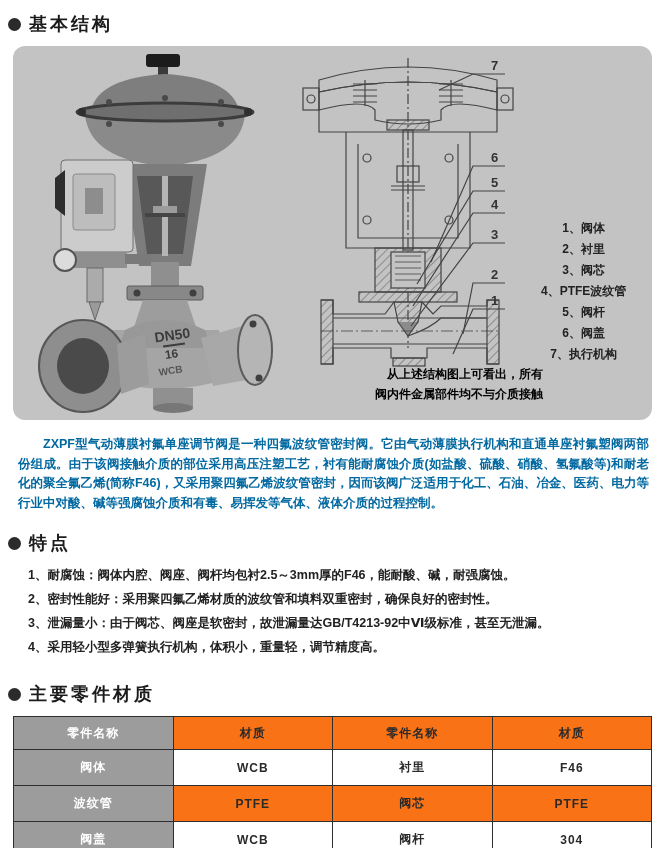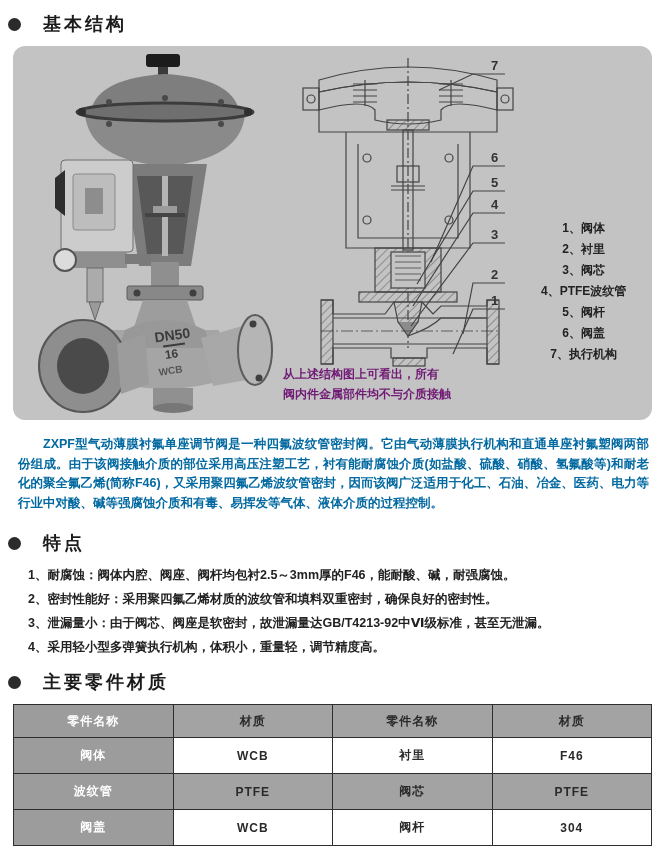--- a/index.html
+++ b/index.html
@@ -7,21 +7,21 @@
   body {
     font-family: "Liberation Sans", "DejaVu Sans", sans-serif;
     color: #1f1f1f;
     position: relative;
     height: 848px;
     overflow: hidden;
   }
   .section-head {
     display: flex;
     align-items: center;
-    gap: 22px;
+    gap: 8px;
     margin: 12px 0 10px 8px;
     font-size: 18px;
     font-weight: 700;
     letter-spacing: 3px;
     color: #1b1b1b;
   }
   .bullet {
     width: 13px; height: 13px;
     background: #2b2b2b;
     border-radius: 50%;
@@ -48,24 +48,24 @@
     color: #222;
     line-height: 21px;
     white-space: nowrap;
     text-align: center;
   }
   .diagram-note {
     position: absolute;
     left: 270px;
     top: 376px;
     width: 260px;
-    text-align: left;
+    text-align: right;
     font-size: 12px;
     font-weight: 700;
-    color: #701a75;
+    color: #000000;
     line-height: 20px;
   }
   
   .description {
     margin: 15px 16px 0 18px;
     font-size: 12.5px;
     font-weight: 600;
     line-height: 19.5px;
     color: #0369a1;
     text-indent: 2em;
@@ -92,21 +92,21 @@
   }
   .materials-table td {
     border: 1.5px solid #2e2e2e;
     height: 36px;
     text-align: center;
     vertical-align: middle;
     letter-spacing: 1px;
   }
   .materials-table tr.head td { height: 33px; }
   td.cell-dark { background: #9c9c9c; color: #ffffff; }
-  td.cell-gray { background: #a3a3a3; color: #2a2a2a; }
+  td.cell-gray { background: #f97316; color: #2a2a2a; }
   td.cell-white { background: #ffffff; color: #2a2a2a; }
   svg text { font-family: "Liberation Sans", "DejaVu Sans", sans-serif; }
 </style>
 </head>
 <body>
 
 <div class="section-head">
   <span class="bullet"></span>
   <span>基本结构</span>
 </div>
@@ -268,21 +268,21 @@
   <span>特点</span>
 </div>
 
 <div class="features">
   <div class="feature-item">1、耐腐蚀：阀体内腔、阀座、阀杆均包衬2.5～3mm厚的F46，能耐酸、碱，耐强腐蚀。</div>
   <div class="feature-item">2、密封性能好：采用聚四氟乙烯材质的波纹管和填料双重密封，确保良好的密封性。</div>
   <div class="feature-item">3、泄漏量小：由于阀芯、阀座是软密封，故泄漏量达GB/T4213-92中Ⅵ级标准，甚至无泄漏。</div>
   <div class="feature-item">4、采用轻小型多弹簧执行机构，体积小，重量轻，调节精度高。</div>
 </div>
 
-<div class="section-head" style="margin-top:12px;">
+<div class="section-head" style="margin-top:24px;">
   <span class="bullet"></span>
   <span>主要零件材质</span>
 </div>
 
 <table class="materials-table">
   <tbody>
     <tr class="head">
       <td class="cell-dark">零件名称</td>
       <td class="cell-gray">材质</td>
       <td class="cell-gray">零件名称</td>

